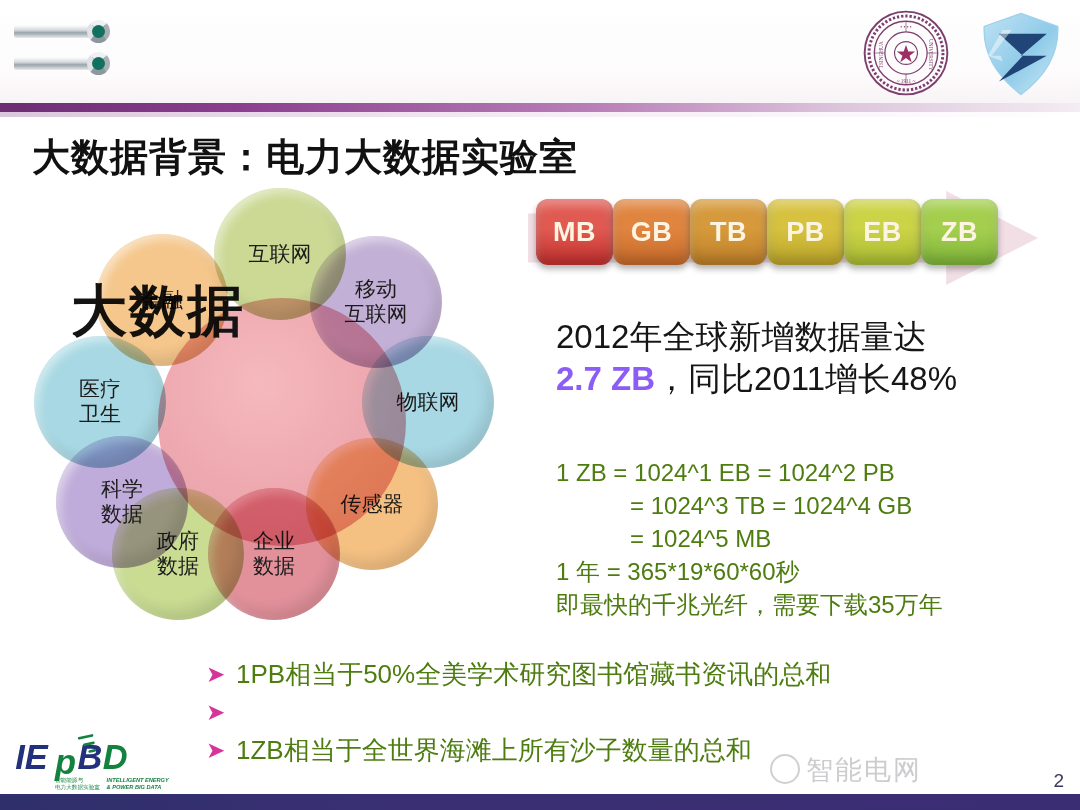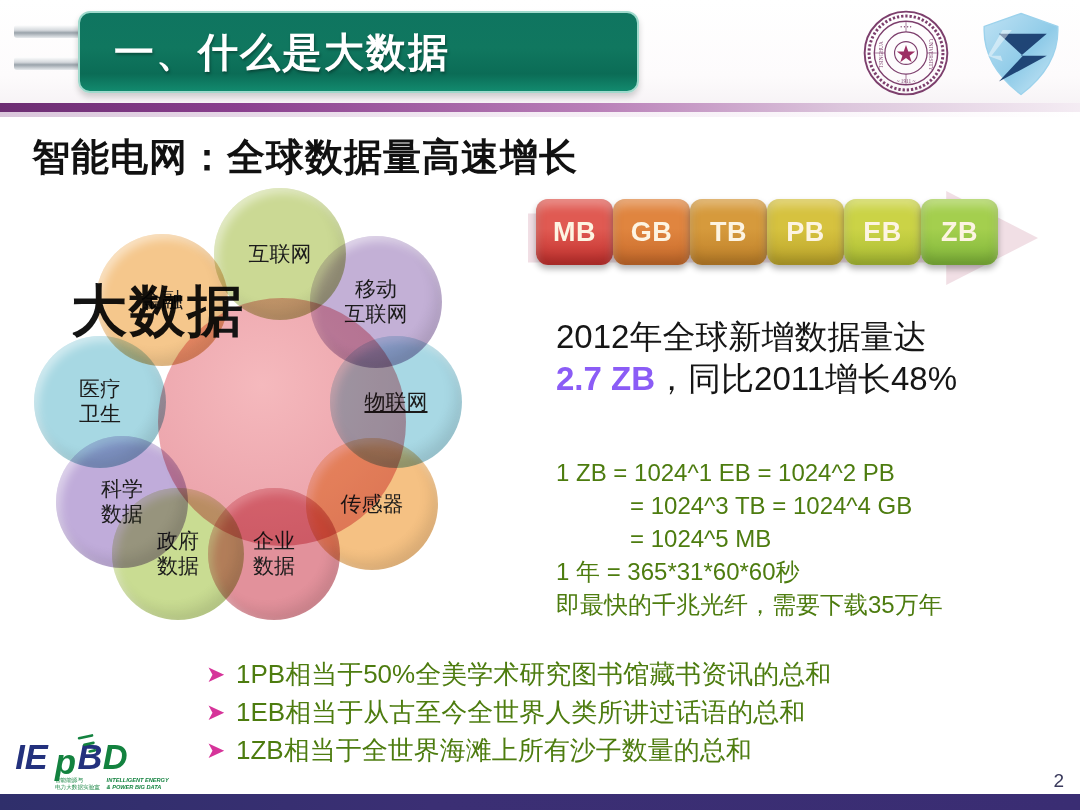--- a/index.html
+++ b/index.html
@@ -268,23 +268,20 @@
 </head>
 <body>
 
 <div id="slide">
 
   <div id="header-band">
 
     <div class="rod" id="rod-top"></div>
     <div class="rod" id="rod-bottom"></div>
 
-    <div id="title-plate">
-      <div id="title-plate-text">一、什么是大数据</div>
-    </div>
 
     <svg id="logo-tsinghua" viewBox="0 0 100 100">
       <circle cx="50" cy="50" r="47" fill="none" stroke="#7d3f6d" stroke-width="2.2"></circle>
       <circle cx="50" cy="50" r="42" fill="none" stroke="#7d3f6d" stroke-width="3.4" stroke-dasharray="2.6 2.2"></circle>
       <circle cx="50" cy="50" r="36" fill="none" stroke="#7d3f6d" stroke-width="1.6"></circle>
       <circle cx="50" cy="50" r="24" fill="none" stroke="#7d3f6d" stroke-width="1.4"></circle>
       <circle cx="50" cy="50" r="13" fill="none" stroke="#7d3f6d" stroke-width="1.3"></circle>
       <polygon points="50,41 52.6,48.4 60.4,48.4 54.1,53 56.5,60.4 50,55.8 43.5,60.4 45.9,53 39.6,48.4 47.4,48.4" fill="#9c2f63"></polygon>
       <g fill="#7d3f6d" font-size="6" font-family="'Liberation Serif', serif" text-anchor="middle">
         <text x="50" y="23">•  •  •  •</text>
@@ -311,34 +308,34 @@
       <path d="M50 6 L90 20 Q92 62 50 94 Q8 62 10 20 Z" fill="url(#shieldGrad)"></path>
       <path d="M50 6 L90 20 Q92 62 50 94 Q8 62 10 20 Z" fill="none" stroke="#9cd2ec" stroke-width="1.5"></path>
       <path d="M26 28 L78 28 L50 52 L78 52 L26 80 L52 52 Z" fill="#163a6b" opacity=".92"></path>
       <path d="M30 24 L40 24 L18 52 L28 52 L30 58 L14 52 Z" fill="#ffffff" opacity=".45"></path>
     </svg>
   </div>
 
   <div id="purple-rule"></div>
   <div id="purple-rule-shadow"></div>
 
-  <div id="section-heading">智能电网：全球数据量高速增长</div>
+  <div id="section-heading">大数据背景：电力大数据实验室</div>
 
   <div id="venn">
     <div id="venn-core"></div>
     <div id="venn-core-label">大数据</div>
 
   <div class="petal" style="left: 180px; top: 0px; background: radial-gradient(circle at 40% 32%, rgb(203, 217, 148) 0%, rgb(203, 217, 148) 58%, rgba(0, 0, 0, 0.07) 100%), rgb(203, 217, 148);">
         <span>互联网</span>
       </div>
       <div class="petal" style="left: 276px; top: 48px; background: radial-gradient(circle at 40% 32%, rgb(195, 176, 214) 0%, rgb(195, 176, 214) 58%, rgba(0, 0, 0, 0.07) 100%), rgb(195, 176, 214);">
         <span>移动</span>
         <span>互联网</span>
       </div>
-      <div class="petal" style="left: 296px; top: 148px; background: radial-gradient(circle at 40% 32%, rgb(168, 216, 228) 0%, rgb(168, 216, 228) 58%, rgba(0, 0, 0, 0.07) 100%), rgb(168, 216, 228); text-decoration: underline;">
+      <div class="petal" style="left: 328px; top: 148px; background: radial-gradient(circle at 40% 32%, rgb(168, 216, 228) 0%, rgb(168, 216, 228) 58%, rgba(0, 0, 0, 0.07) 100%), rgb(168, 216, 228);">
         <span>物联网</span>
       </div>
       <div class="petal" style="left: 272px; top: 250px; background: radial-gradient(circle at 40% 32%, rgb(245, 193, 131) 0%, rgb(245, 193, 131) 58%, rgba(0, 0, 0, 0.07) 100%), rgb(245, 193, 131);">
         <span>传感器</span>
       </div>
       <div class="petal" style="left: 174px; top: 300px; background: radial-gradient(circle at 40% 32%, rgb(226, 145, 155) 0%, rgb(226, 145, 155) 58%, rgba(0, 0, 0, 0.07) 100%), rgb(226, 145, 155);">
         <span>企业</span>
         <span>数据</span>
       </div>
       <div class="petal" style="left: 78px; top: 300px; background: radial-gradient(circle at 40% 32%, rgb(201, 220, 146) 0%, rgb(201, 220, 146) 58%, rgba(0, 0, 0, 0.07) 100%), rgb(201, 220, 146);">
@@ -384,32 +381,31 @@
 
   <div id="headline-block">
     <div class="headline-line">2012年全球新增数据量达</div>
     <div class="headline-line"><span id="headline-zb">2.7 ZB</span><span>，同比2011增长48%</span></div>
   </div>
 
   <div id="math-block">
     <div class="math-line">1 ZB  = 1024^1 EB  = 1024^2 PB</div>
     <div class="math-line math-indent">= 1024^3 TB  = 1024^4 GB</div>
     <div class="math-line math-indent">= 1024^5 MB</div>
-    <div class="math-line">1 年   = 365*31*60*60秒</div>
+    <div class="math-line">1 年   = 365*19*60*60秒</div>
     <div class="math-line">即最快的千兆光纤，需要下载35万年</div>
   </div>
 
   <div id="bullets">
       <div class="bullet-row">
         <div class="bullet-mark" style="color: rgb(214, 52, 154);">➤</div>
         <div class="bullet-text">1PB相当于50%全美学术研究图书馆藏书资讯的总和</div>
       </div>
       <div class="bullet-row">
         <div class="bullet-mark" style="color: rgb(214, 52, 154);">➤</div>
-        <div class="bullet-text">1EB相当于从古至今全世界人类所讲过话语的总和</div>
       </div>
       <div class="bullet-row">
         <div class="bullet-mark" style="color: rgb(214, 52, 154);">➤</div>
         <div class="bullet-text">1ZB相当于全世界海滩上所有沙子数量的总和</div>
       </div>
     </div>
 
   <svg id="footer-logo" viewBox="0 0 260 92">
     <g font-family="'Liberation Sans', sans-serif" font-weight="bold" font-style="italic">
       <text x="2" y="58" font-size="52" fill="#23317d">IE</text>
@@ -425,17 +421,20 @@
     <g font-family="'Liberation Sans', sans-serif" fill="#13823f" font-size="8.5">
       <text x="62" y="78">智能能源与</text>
       <text x="62" y="88">电力大数据实验室</text>
     </g>
     <g font-family="'Liberation Sans', sans-serif" fill="#13823f" font-size="8.5" font-weight="bold" font-style="italic">
       <text x="140" y="78">INTELLIGENT ENERGY</text>
       <text x="140" y="88">&amp; POWER BIG DATA</text>
     </g>
   </svg>
 
+  <div id="watermark">
+    <span id="watermark-mark"></span><span>智能电网</span>
+  </div>
 
   <div id="page-number">2</div>
 
   <div id="footer-bar"></div>
 </div>
 
 </body></html>

